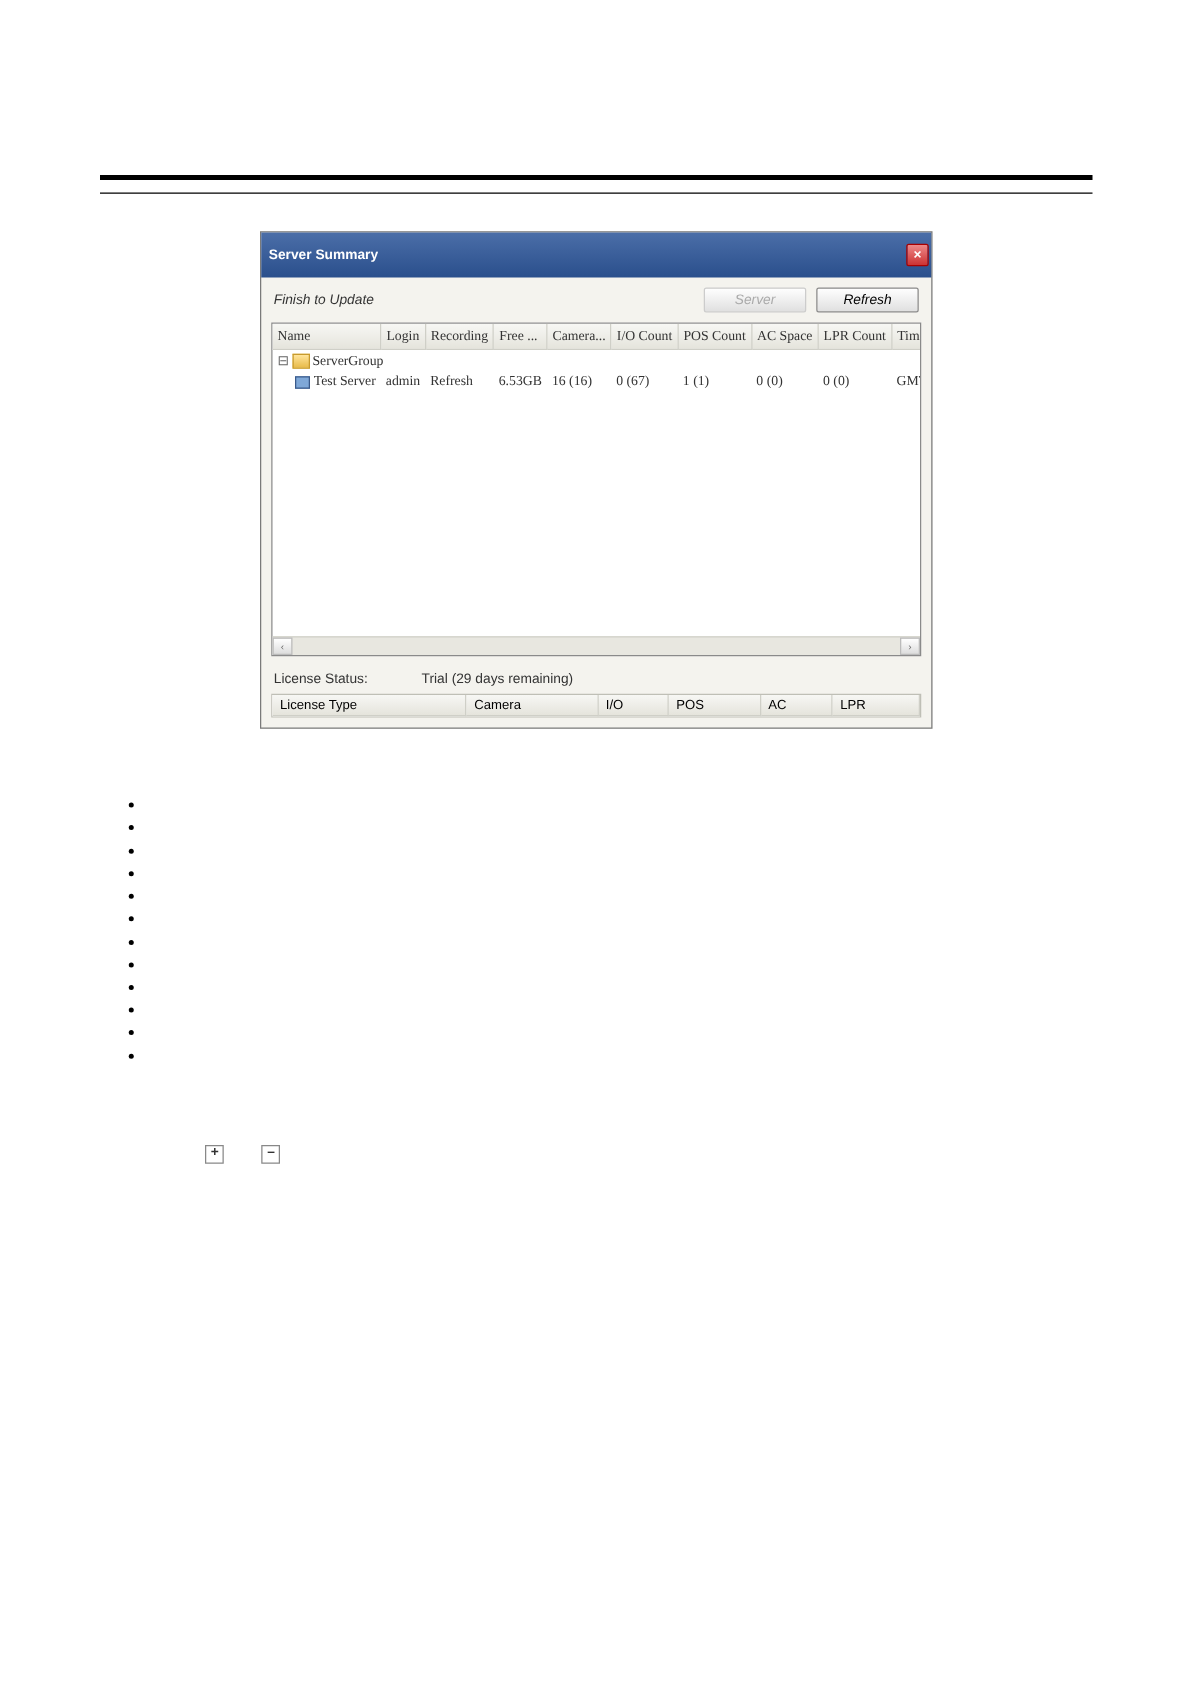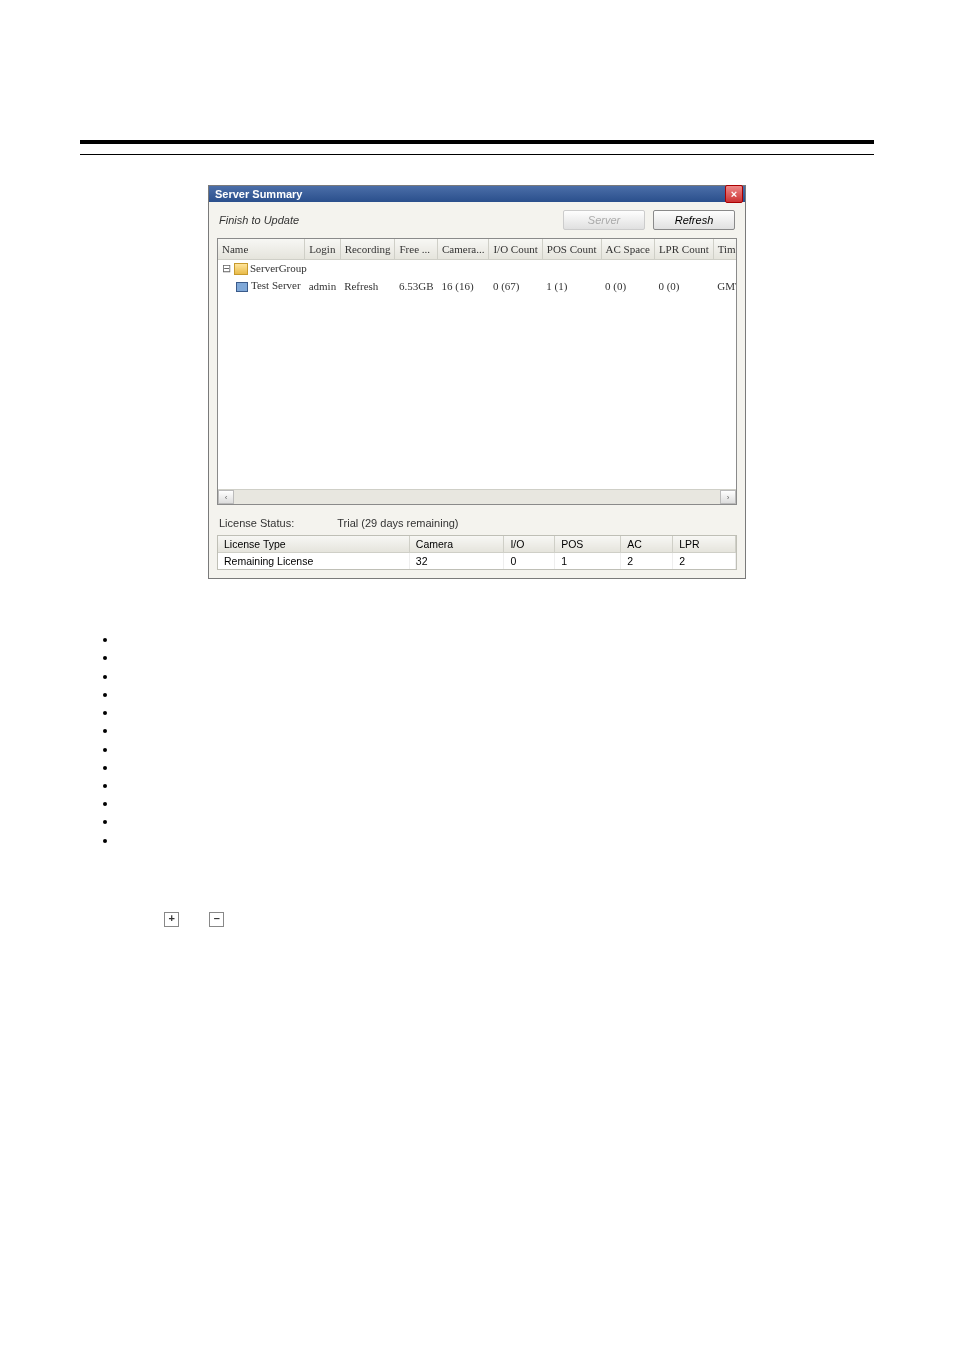--- a/index.html
+++ b/index.html
@@ -26,21 +26,21 @@
   }
   
   .dialog {
     width: 536px;
     margin: 0 auto 30px auto;
     border: 1px solid #7a7a7a;
     background: #f4f3ee;
     box-shadow: 0 0 0 0 #000;
   }
   .titlebar {
-    height: 16px;
+    height: 36px;
     display: flex;
     align-items: center;
     justify-content: space-between;
     background: linear-gradient(to bottom,#4b6ea8,#2a4f8c);
     color: #fff;
     font-size: 11px;
     font-weight: bold;
     padding: 0 2px 0 6px;
   }
   .close-icon {
@@ -274,28 +274,20 @@
           <tr>
             <th>License Type</th>
             <th>Camera</th>
             <th>I/O</th>
             <th>POS</th>
             <th>AC</th>
             <th>LPR</th>
           </tr>
         </thead>
         <tbody>
-          <tr>
-            <td>Remaining License</td>
-            <td>32</td>
-            <td>0</td>
-            <td>1</td>
-            <td>2</td>
-            <td>2</td>
-          </tr>
         </tbody>
       </table>
     </div>
   </div>
 
   <div class="doc">
     <div class="par">The fields are described as below:</div>
     <ul>
       <li><span>Name: the name of the server</span></li>
       <li><span>Login: the account name used to login the server</span></li>

